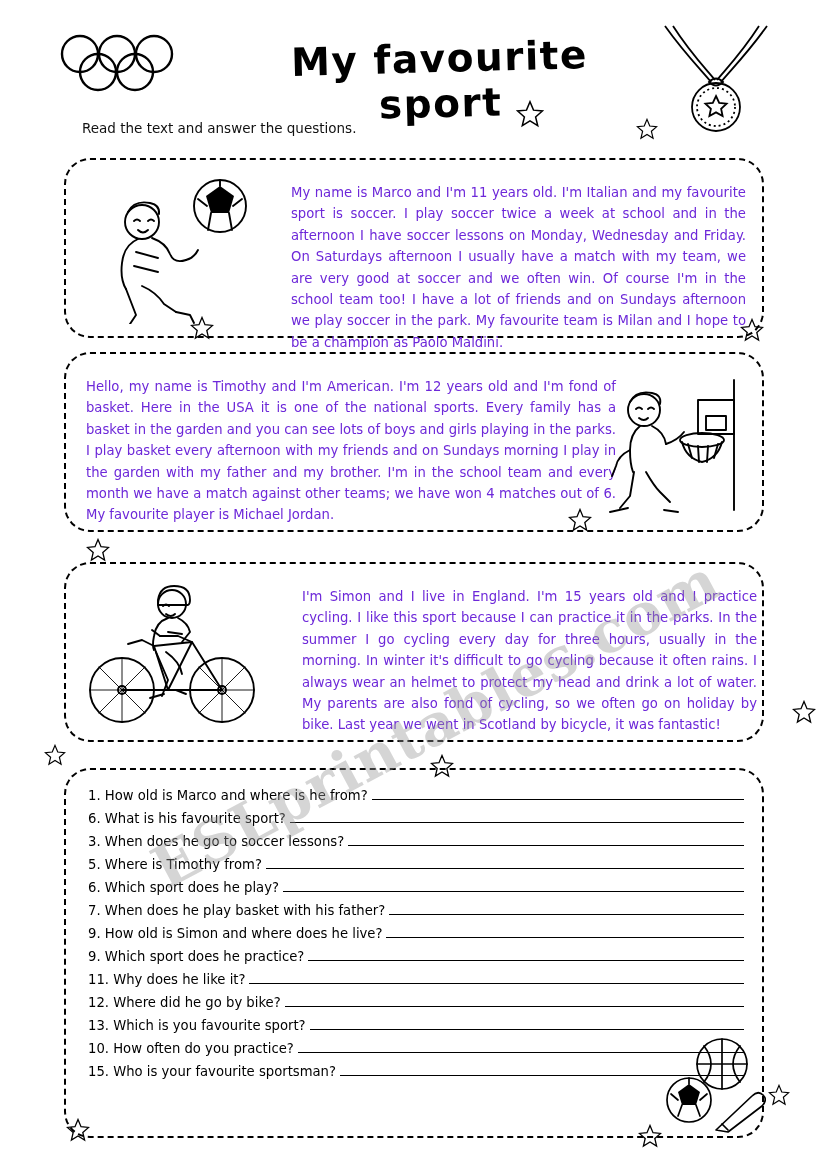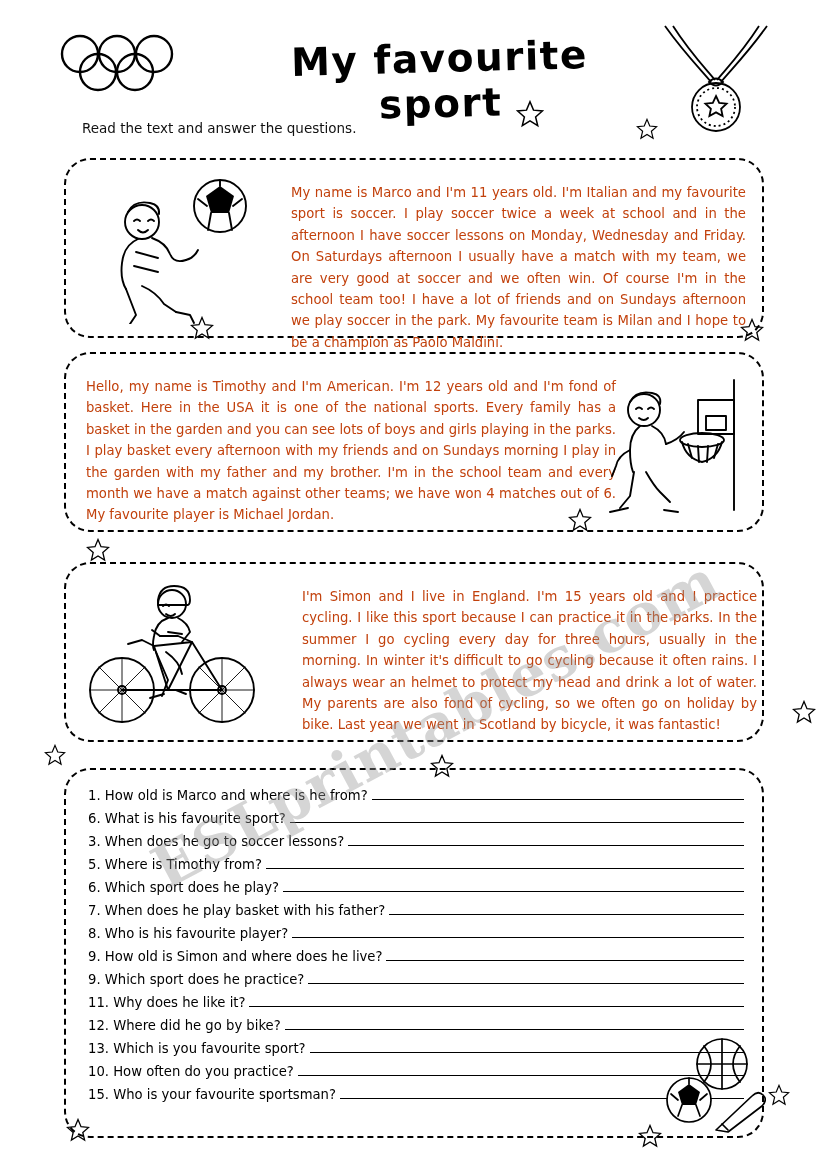--- a/index.html
+++ b/index.html
@@ -76,21 +76,21 @@
   #box-timothy { left: 64px; top: 352px;  width: 700px; height: 180px; }
   #box-simon   { left: 64px; top: 562px;  width: 700px; height: 180px; }
   #box-questions { left: 64px; top: 768px; width: 700px; height: 370px; }
 
   .para {
     position: absolute;
     font-family: "DejaVu Sans", sans-serif;
     font-size: 13.2px;
     line-height: 1.62;
     text-align: justify;
-    color: #c2410c;
+    color: #6d28d9;
   }
   #text-marco   { left: 225px; top: 22px;  width: 455px; }
   #text-timothy { left: 20px;  top: 22px;  width: 530px; }
   #text-simon   { left: 236px; top: 22px;  width: 455px; }
 
   
   .questions {
     position: absolute;
     left: 22px;
     top: 16px;
@@ -298,24 +298,20 @@
       </div>
       <div class="q-row">
         <span class="q-text">6. Which sport does he play?</span>
         <span class="q-line"></span>
       </div>
       <div class="q-row">
         <span class="q-text">7. When does he play basket with his father?</span>
         <span class="q-line"></span>
       </div>
       <div class="q-row">
-        <span class="q-text">8. Who is his favourite player?</span>
-        <span class="q-line"></span>
-      </div>
-      <div class="q-row">
         <span class="q-text">9. How old is Simon and where does he live?</span>
         <span class="q-line"></span>
       </div>
       <div class="q-row">
         <span class="q-text">9. Which sport does he practice?</span>
         <span class="q-line"></span>
       </div>
       <div class="q-row">
         <span class="q-text">11. Why does he like it?</span>
         <span class="q-line"></span>

